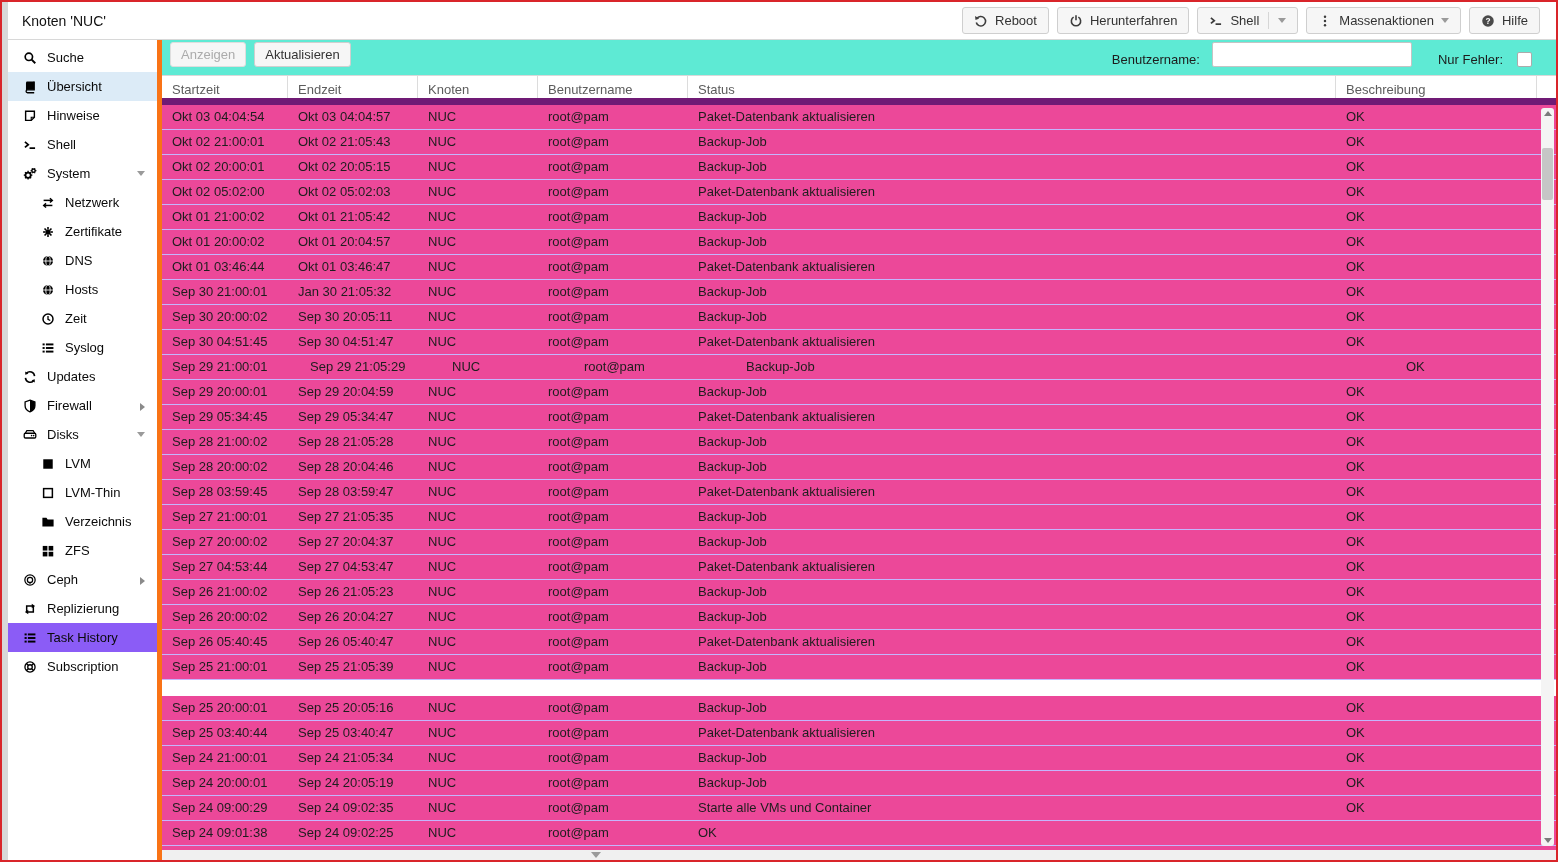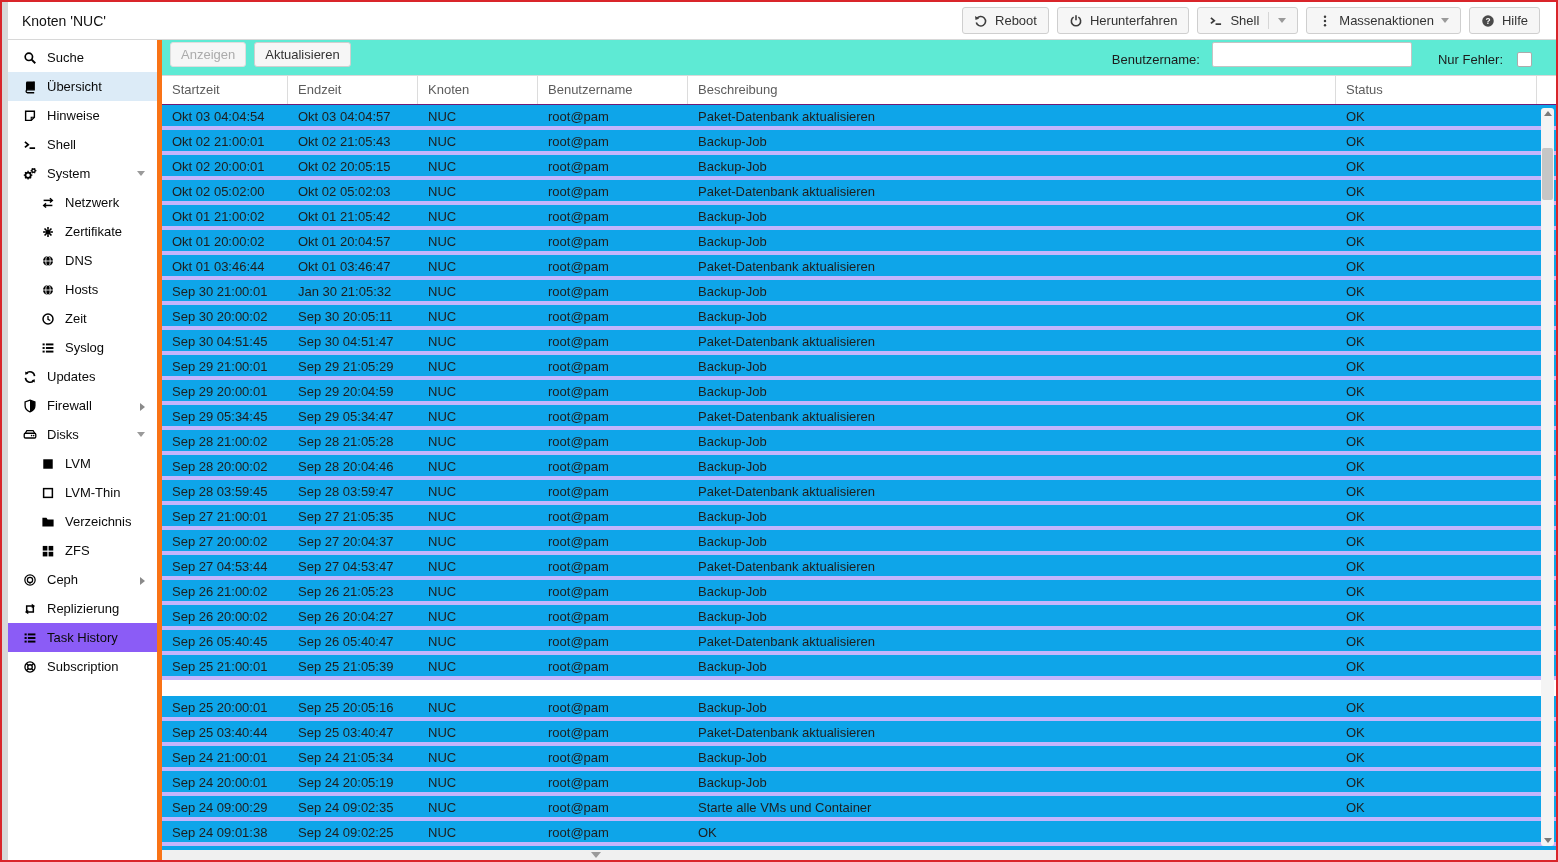--- a/index.html
+++ b/index.html
@@ -36,25 +36,25 @@
   .btn.disabled{color:#ababab;border-color:#dedede;cursor:default;}
   .toolbar .gap{width:8px;}
   .toolbar .spacer{flex:1;}
   .field-label{font-size:13px;color:#1c1c1c;margin-right:12px;}
   .text-input{width:200px;height:25px;border:1px solid #c4c4c4;border-radius:2px;background:#fff;font-size:13px;padding:0 6px;color:#222;}
   .checkbox{width:15px;height:15px;border:1px solid #ababab;border-radius:2px;background:#fff;margin-left:14px;margin-right:14px;cursor:pointer;}
   .nur-fehler{margin-left:26px;margin-right:0;}
 
   
   .grid{flex:1;position:relative;min-height:0;overflow:hidden;}
-  .grid-header{display:grid;height:29px;background:#fff;border-bottom:1px solid #701a75;}
+  .grid-header{display:grid;height:29px;background:#fff;border-bottom:7px solid #701a75;}
   .hcell{font-size:13px;color:#5c5c5c;padding:6px 0 0 10px;border-right:1px solid #dcdcdc;overflow:hidden;white-space:nowrap;cursor:pointer;}
   .hcell.nosort{border-right:none;cursor:default;}
   .grid-body{overflow:hidden;}
-  .trow{display:grid;height:25px;border-bottom:4px solid #c4b5fd;background:#0ea5e9;cursor:pointer;}
+  .trow{display:grid;height:25px;border-bottom:1px solid #c4b5fd;background:#ec4899;cursor:pointer;}
   .tcell{font-size:13px;color:#1e1e1e;padding:4px 0 0 10px;white-space:nowrap;overflow:hidden;}
 
   
   .vscroll{position:absolute;top:32px;right:2px;width:13px;bottom:14px;background:#f4f4f4;border-radius:3px;}
   .vscroll .arrow-up{position:absolute;top:3px;left:3px;width:0;height:0;border-left:4px solid transparent;border-right:4px solid transparent;border-bottom:5px solid #7a7a7a;cursor:pointer;}
   .vscroll .thumb{position:absolute;top:40px;left:1px;width:11px;height:52px;background:#c6c6c6;border-radius:2px;cursor:pointer;}
   .vscroll .arrow-down{position:absolute;bottom:3px;left:3px;width:0;height:0;border-left:4px solid transparent;border-right:4px solid transparent;border-top:5px solid #7a7a7a;cursor:pointer;}
   .hstrip{position:absolute;left:0;right:0;bottom:0;height:10px;background:#f0f0f0;}
   .hstrip .arrow-down{position:absolute;left:429px;top:2px;width:0;height:0;border-left:5px solid transparent;border-right:5px solid transparent;border-top:6px solid #9a9a9a;}
 </style>
@@ -402,22 +402,22 @@
           <span class="field-label nur-fehler">Nur Fehler:</span>
           <span class="checkbox"></span>
         </div>
 
         <div class="grid">
           <div class="grid-header" id="grid-header" style="grid-template-columns: 126px 130px 120px 150px 648px 201px 1fr;">
               <div class="hcell">Startzeit</div>
               <div class="hcell">Endzeit</div>
               <div class="hcell">Knoten</div>
               <div class="hcell">Benutzername</div>
+              <div class="hcell">Status</div>
               <div class="hcell">Beschreibung</div>
-              <div class="hcell">Status</div>
               <div class="hcell nosort"></div>
             </div>
           <div class="grid-body" id="grid-body">
               <div class="trow" style="grid-template-columns: 126px 130px 120px 150px 648px 201px 1fr;">
                 <div class="tcell">Okt 03 04:04:54</div>
                 <div class="tcell">Okt 03 04:04:57</div>
                 <div class="tcell">NUC</div>
                 <div class="tcell">root@pam</div>
                 <div class="tcell">Paket-Datenbank aktualisieren</div>
                 <div class="tcell">OK</div>
@@ -497,21 +497,21 @@
               </div>
               <div class="trow" style="grid-template-columns: 126px 130px 120px 150px 648px 201px 1fr;">
                 <div class="tcell">Sep 30 04:51:45</div>
                 <div class="tcell">Sep 30 04:51:47</div>
                 <div class="tcell">NUC</div>
                 <div class="tcell">root@pam</div>
                 <div class="tcell">Paket-Datenbank aktualisieren</div>
                 <div class="tcell">OK</div>
                 <div class="tcell"></div>
               </div>
-              <div class="trow" style="grid-template-columns: 126px 130px 120px 150px 648px 201px 1fr;">
+              <div class="trow" style="grid-template-columns: 126px 130px 120px 150px 648px 201px 1fr; gap: 12px;">
                 <div class="tcell">Sep 29 21:00:01</div>
                 <div class="tcell">Sep 29 21:05:29</div>
                 <div class="tcell">NUC</div>
                 <div class="tcell">root@pam</div>
                 <div class="tcell">Backup-Job</div>
                 <div class="tcell">OK</div>
                 <div class="tcell"></div>
               </div>
               <div class="trow" style="grid-template-columns: 126px 130px 120px 150px 648px 201px 1fr;">
                 <div class="tcell">Sep 29 20:00:01</div>

